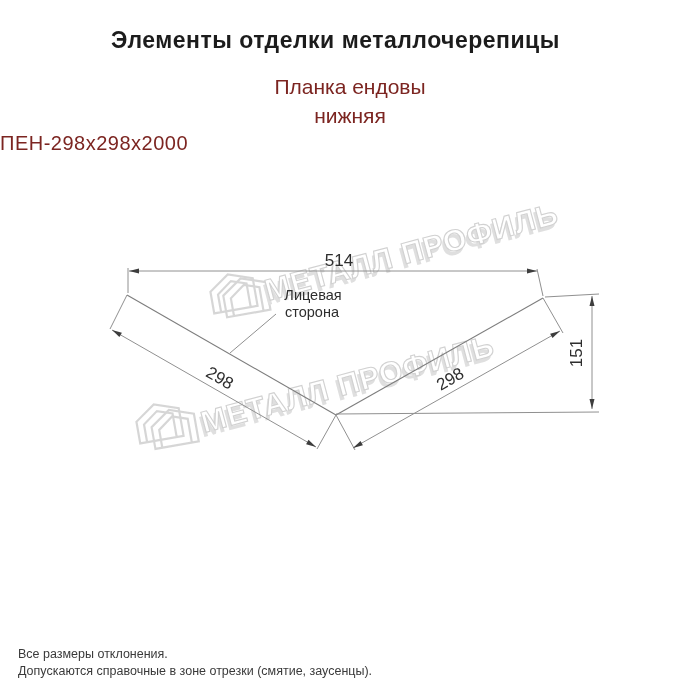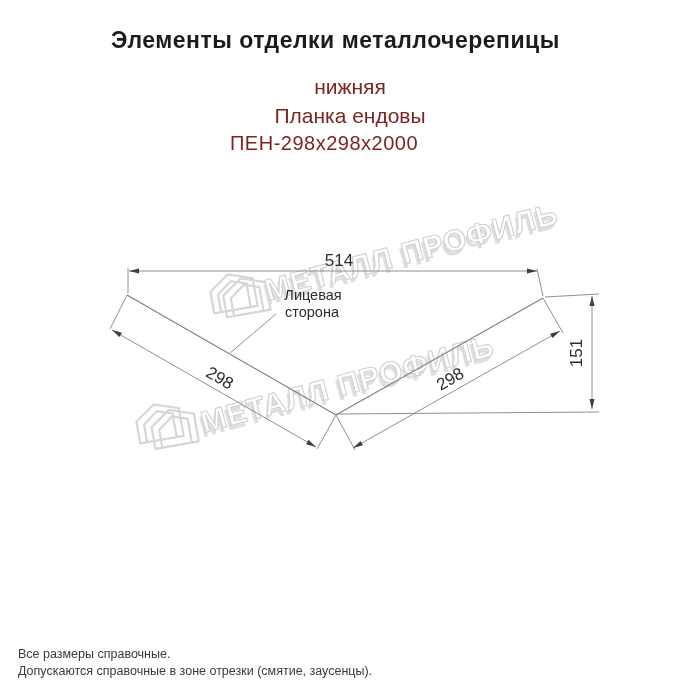--- a/index.html
+++ b/index.html
@@ -9,40 +9,40 @@
   }
   .page-title{
     position:absolute;top:27px;left:0;width:671px;text-align:center;
     font-size:23px;font-weight:bold;color:#1c1c1c;letter-spacing:.5px;
   }
   .product-name{
     position:absolute;top:72px;left:0;width:700px;text-align:center;
     font-size:21px;font-weight:normal;color:#7c2521;line-height:29px;
   }
   .product-code{
-    position:absolute;top:132px;left:0;width:648px;text-align:center;
+    position:absolute;top:132px;left:0;width:648px;
     font-size:20px;font-weight:normal;color:#7c2521;letter-spacing:.5px;
   }
   .drawing-svg{position:absolute;left:0;top:0;width:700px;height:700px;}
   .footer-notes{
     position:absolute;left:18px;top:646px;width:660px;
     font-size:12.5px;color:#3a3a3a;line-height:17px;
   }
   .wm-text{font-weight:bold;font-size:30px;letter-spacing:1px;}
   .dim-text{font-size:17px;fill:#2e2e2e;}
   .lbl-text{font-size:14.5px;fill:#2e2e2e;}
 </style>
 </head>
 <body>
 
 <div class="page-title">Элементы отделки металлочерепицы</div>
 
 <div class="product-name">
+  <div>Планка ендовы</div>
   <div>нижняя</div>
-  <div>Планка ендовы</div>
 </div>
 
 <div class="product-code">ПЕН-298х298х2000</div>
 
 <svg class="drawing-svg" viewBox="0 0 700 700">
 
   <g opacity="0.85">
     <g transform="translate(208,278) rotate(-10)" fill="none" stroke="#d0d0d0" stroke-width="2.2">
       <path d="M0,36 L0,14 L20,0 L44,8 L44,36 Z M7,36 L7,18 L22,7 L37,12 L37,36"></path>
       <path transform="translate(12,6)" d="M0,36 L0,14 L20,0 L44,8 L44,36 Z M7,36 L7,18 L22,7 L37,12 L37,36"></path>
@@ -111,15 +111,15 @@
   <g transform="translate(582,353) rotate(-90)">
     <text class="dim-text" x="0" y="0" text-anchor="middle">151</text>
   </g>
 
   <line x1="276" y1="314" x2="230" y2="353" stroke="#909090" stroke-width="1"></line>
   <text class="lbl-text" x="313" y="300" text-anchor="middle">Лицевая</text>
   <text class="lbl-text" x="312" y="317" text-anchor="middle">сторона</text>
 </svg>
 
 <div class="footer-notes">
-  <div>Все размеры справочные.</div>
+  <div>Все размеры отклонения.</div>
   <div>Допускаются справочные в зоне отрезки (смятие, заусенцы).</div>
 </div>
 
 </body></html>

